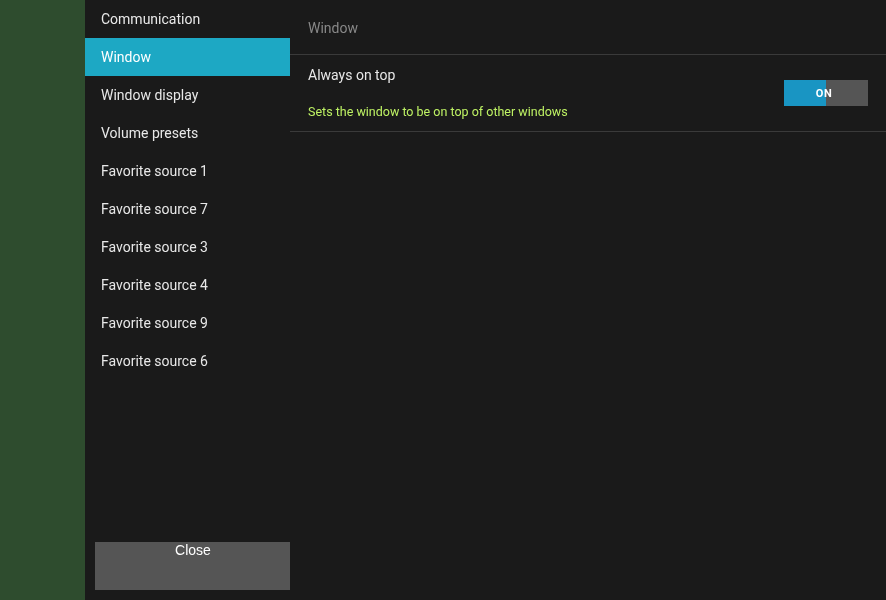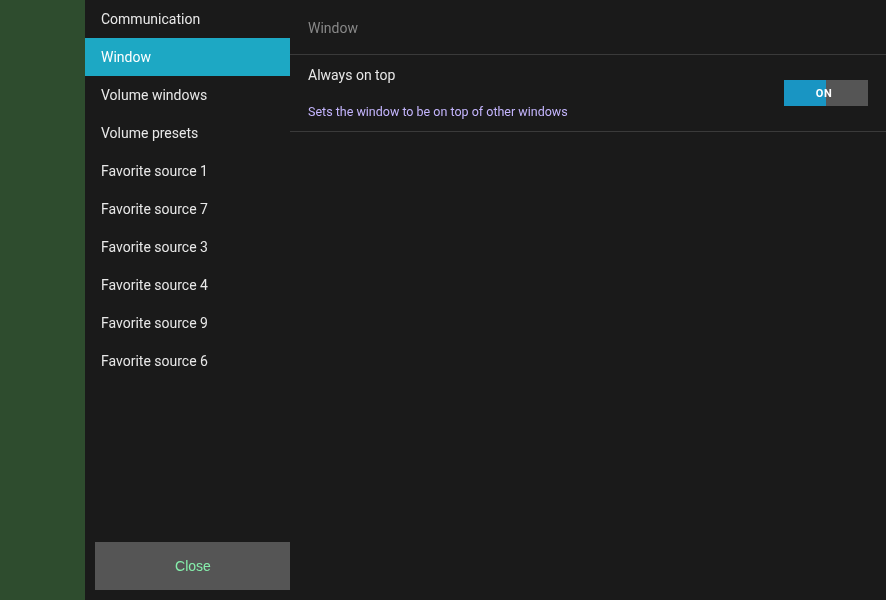--- a/index.html
+++ b/index.html
@@ -39,23 +39,22 @@
       cursor: pointer;
     }
     .sidebar-item.selected {
       background: #1da8c4;
       color: #ffffff;
     }
     .close-button {
       margin: 10px;
       height: 48px;
       background: #555555;
-      color: #86efac;
+      color: #ffffff;
       display: flex;
-      align-items: center;
       justify-content: center;
       font-size: 14px;
       cursor: pointer;
       border: none;
     }
     .main {
       position: absolute;
       left: 290px;
       top: 0;
       width: 596px;
@@ -77,21 +76,21 @@
     }
     .setting-text {
       flex: 1;
     }
     .setting-title {
       color: #e8e8e8;
       font-size: 14px;
       margin-bottom: 21px;
     }
     .setting-desc {
-      color: #c4b5fd;
+      color: #bef264;
       font-size: 12.5px;
     }
     .toggle {
       width: 84px;
       height: 26px;
       background: #555555;
       display: flex;
       align-items: center;
       cursor: pointer;
       position: relative;
@@ -115,21 +114,21 @@
 
 <div class="sidebar">
   <div class="sidebar-items">
     <div class="sidebar-item">
       <span>Communication</span>
     </div>
     <div class="sidebar-item selected">
       <span>Window</span>
     </div>
     <div class="sidebar-item">
-      <span>Volume windows</span>
+      <span>Window display</span>
     </div>
     <div class="sidebar-item">
       <span>Volume presets</span>
     </div>
     <div class="sidebar-item">
       <span>Favorite source 1</span>
     </div>
     <div class="sidebar-item">
       <span>Favorite source 7</span>
     </div>

